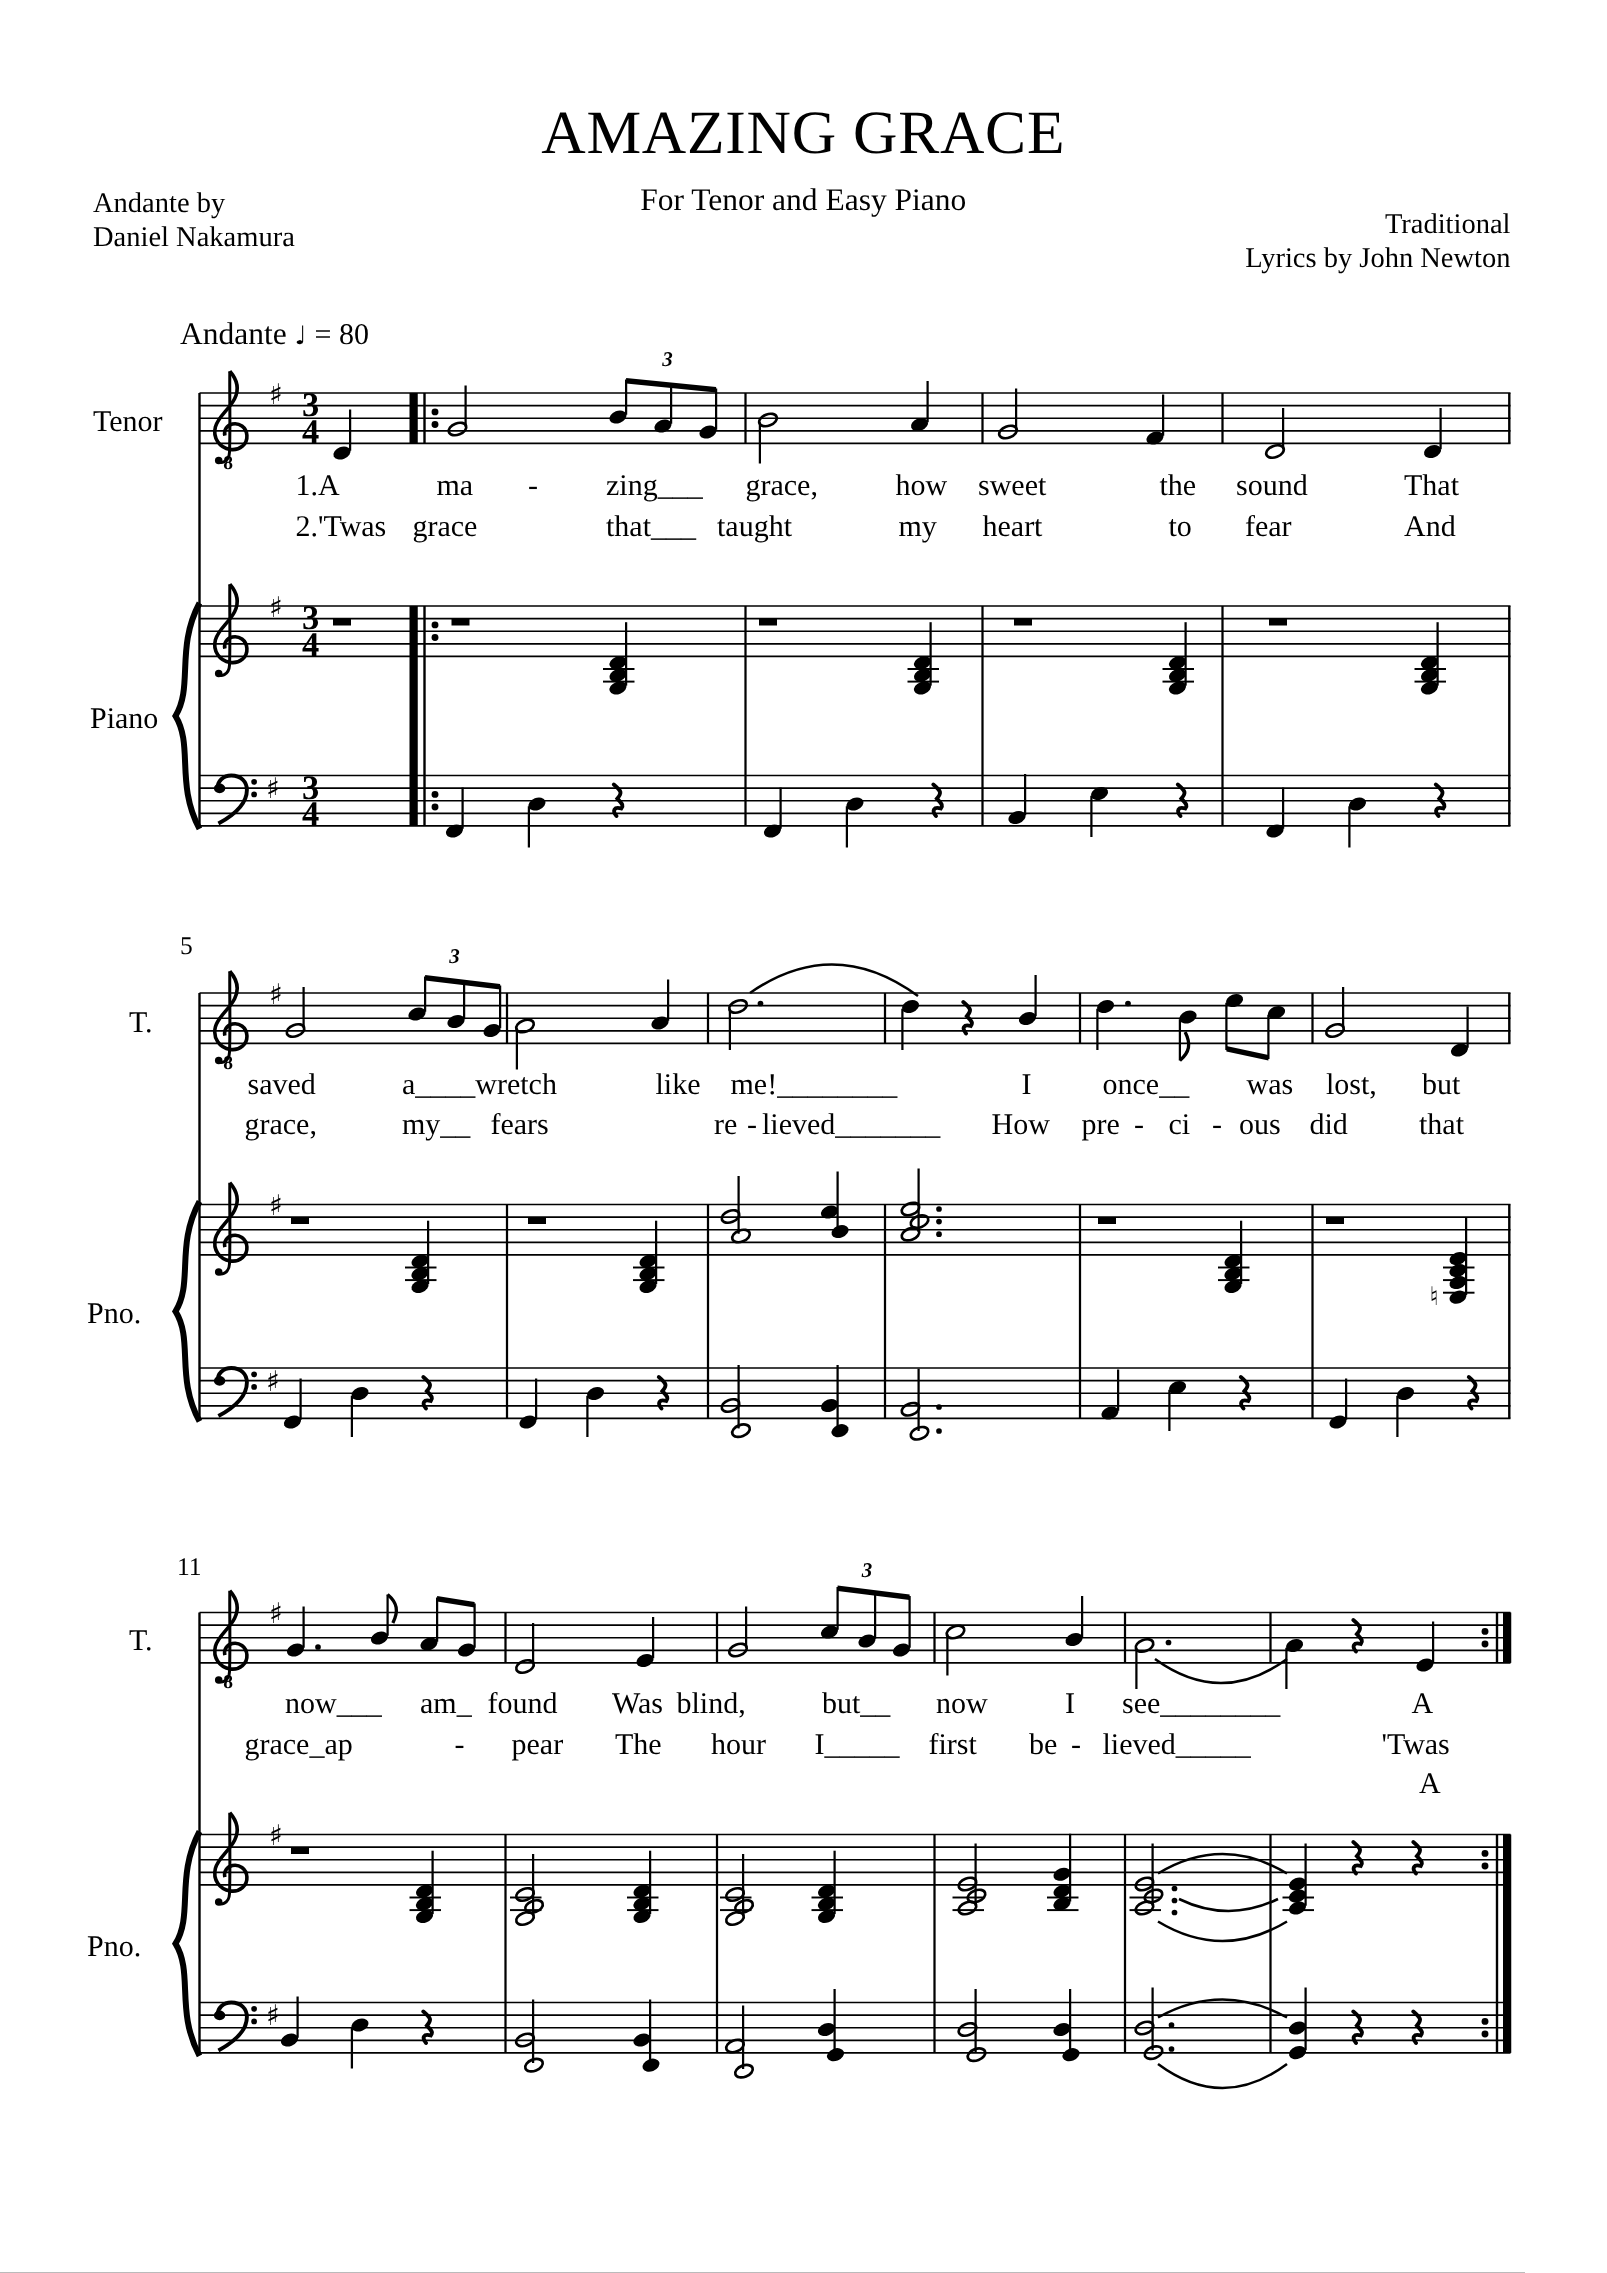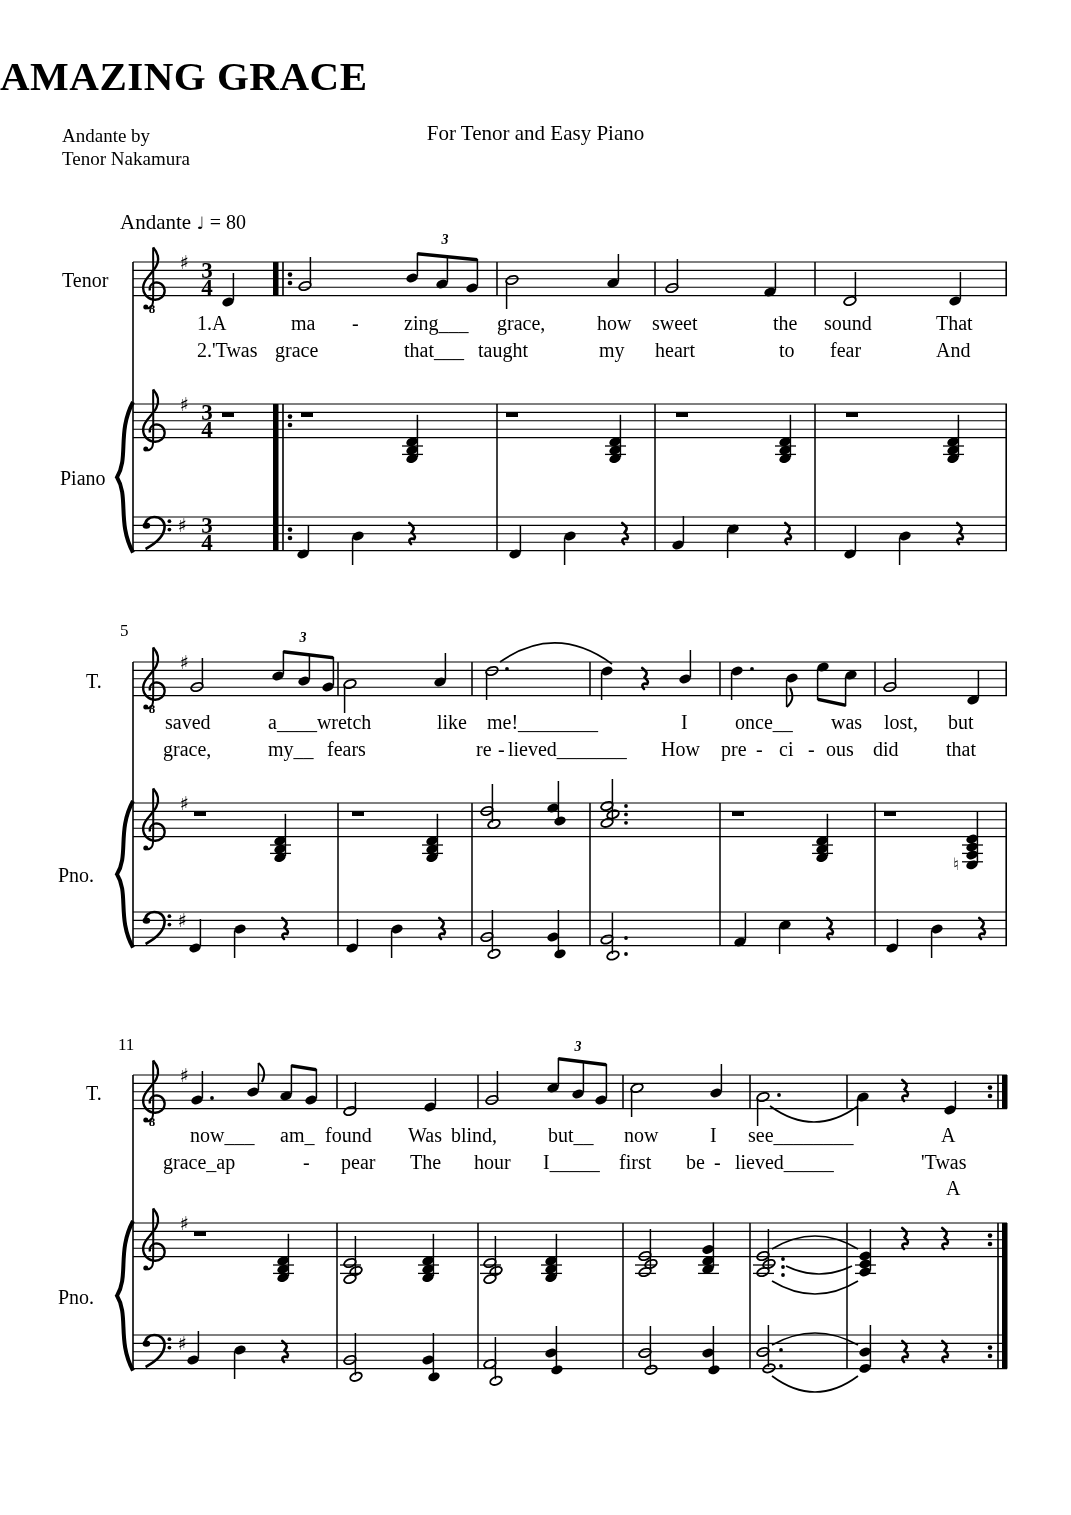--- a/index.html
+++ b/index.html
@@ -1,37 +1,41 @@
 <!DOCTYPE html>
 <html><head>
 <meta charset="utf-8">
 <style>
   html,body{margin:0;padding:0;background:#888;}
   .page{position:relative;width:1071px;height:1515px;background:#ffffff;
         font-family:"Liberation Serif","DejaVu Serif",serif;color:#000;overflow:hidden;margin:0 auto;}
   .abs{position:absolute;}
-  .title{left:0;top:52px;width:100%;font-size:41px;font-weight:bold;letter-spacing:0.5px;}
+  .title{left:0;top:64px;width:100%;text-align:center;font-size:41px;font-weight:normal;letter-spacing:0.5px;}
   .subtitle{left:0;top:121px;width:100%;text-align:center;font-size:21px;}
   .arranger{left:62px;top:124px;font-size:19px;line-height:23px;}
   .credit{right:64px;top:138px;font-size:19px;line-height:23px;text-align:right;}
   .tempo{left:120px;top:210px;font-size:21px;}
   .tempo .mark{font-weight:normal;font-size:21px;}
   .tempo .nq{font-family:"DejaVu Sans",sans-serif;font-size:17px;}
   .tempo .val{font-size:20px;}
   svg text{user-select:none;}
 </style>
 </head>
 <body>
 
 <div class="page">
   <div class="abs title">AMAZING GRACE</div>
   <div class="abs subtitle">For Tenor and Easy Piano</div>
   <div class="abs arranger">
     <div>Andante by</div>
-    <div>Tenor Nakamura</div>
+    <div>Daniel Nakamura</div>
+  </div>
+  <div class="abs credit">
+    <div>Traditional</div>
+    <div>Lyrics by John Newton</div>
   </div>
   <div class="abs tempo">
     <span class="mark">Andante</span>
     <span class="nq">♩</span>
     <span class="val">= 80</span>
   </div>
   <svg id="score" width="1071" height="1515" viewBox="0 0 1071 1515" style="position:absolute;left:0;top:0;">
       <g>
         <g>
           <line x1="133" y1="262" x2="1007" y2="262" stroke="#000000" stroke-width="1.1"></line>

